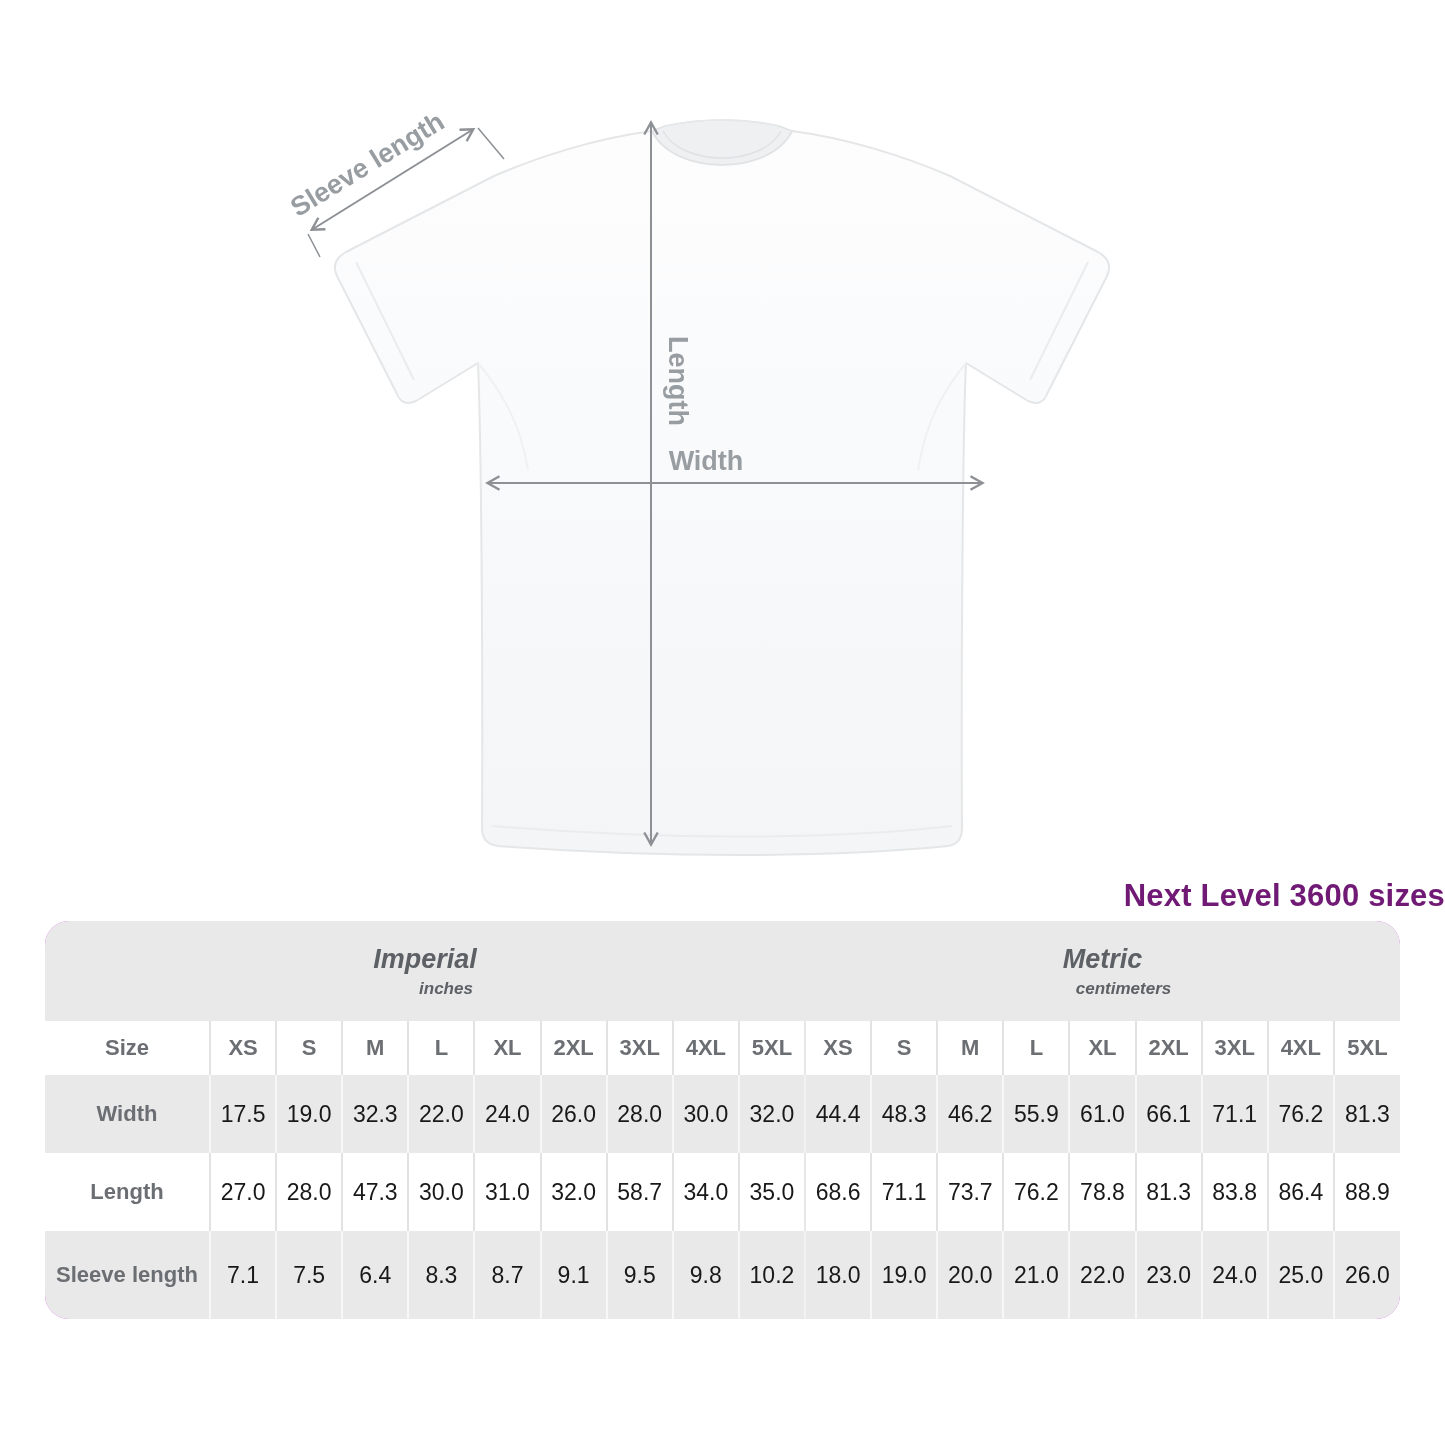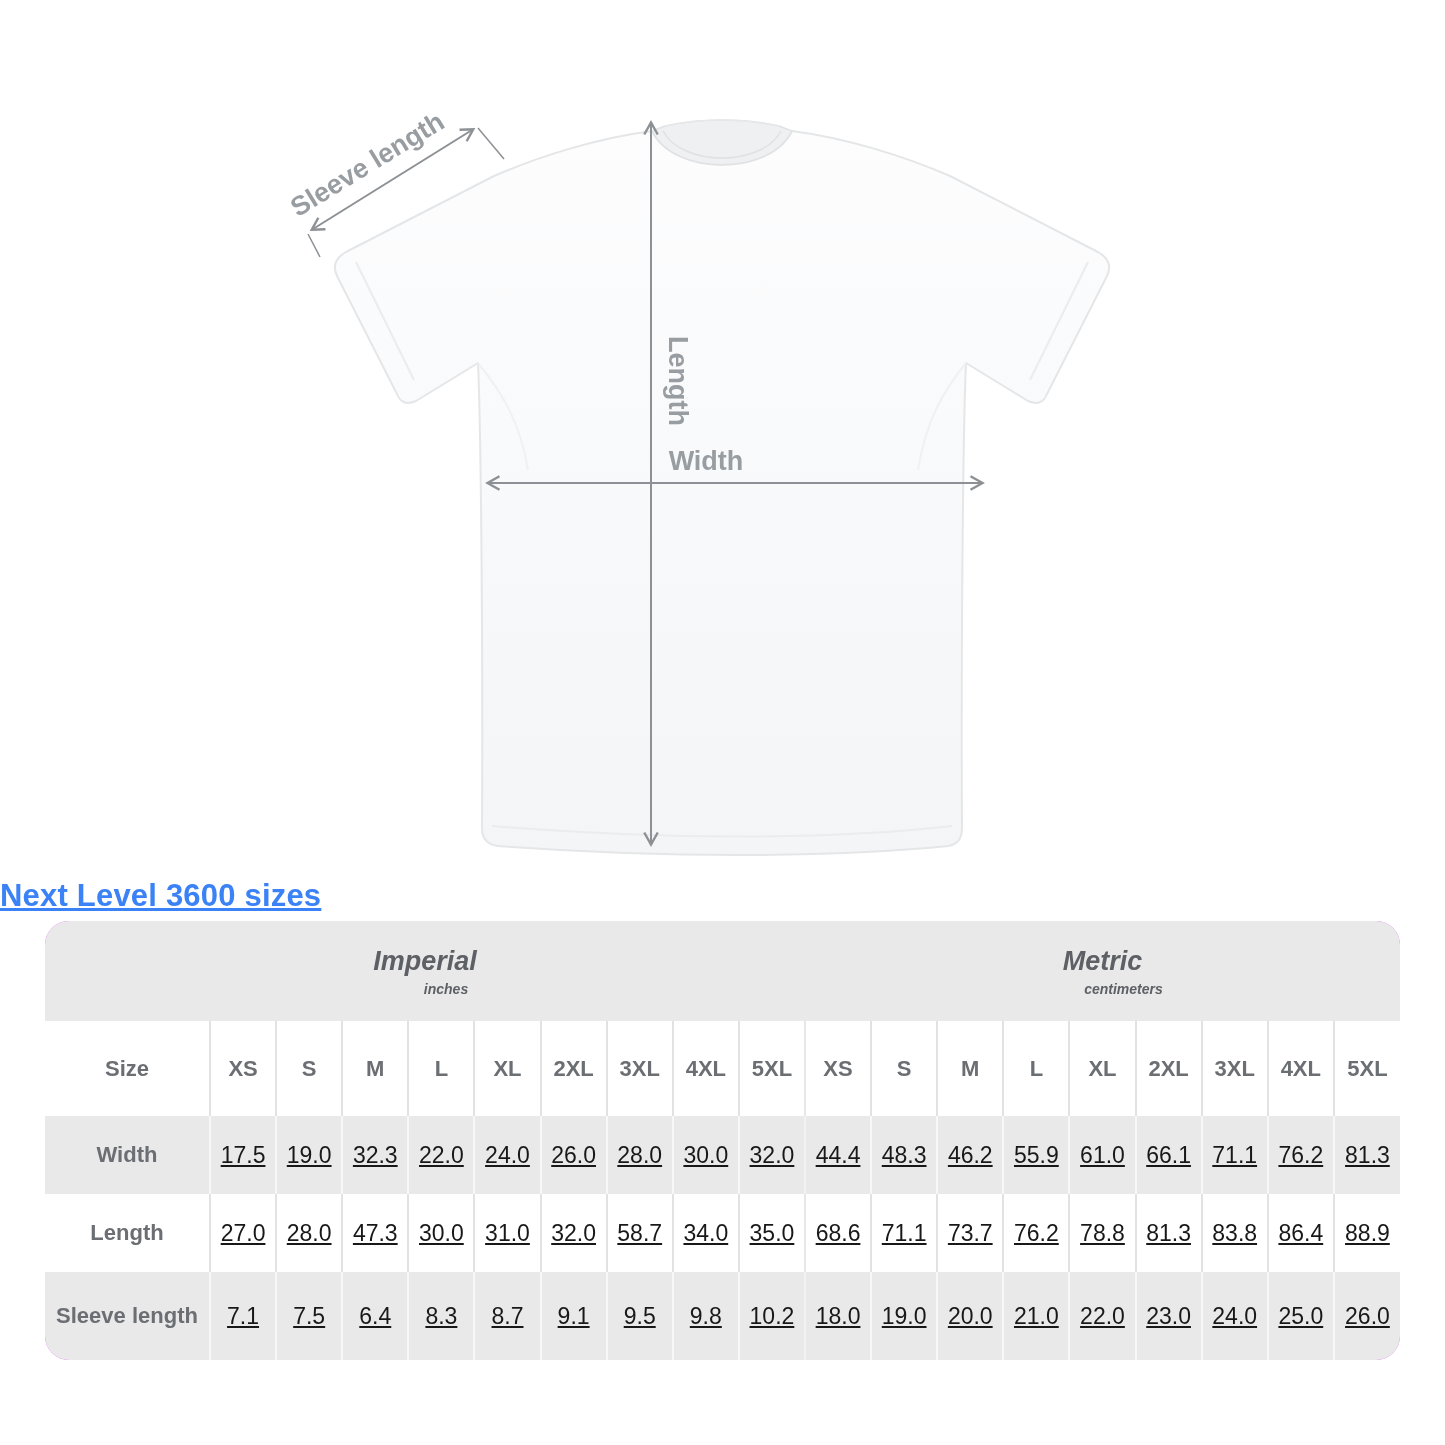--- a/index.html
+++ b/index.html
@@ -17,26 +17,25 @@
     position: relative;
   }
   .shirt-wrap {
     width: 1445px;
     height: 862px;
   }
   .shirt-wrap svg { display: block; }
 
   h1.title {
     margin: 16px 0 7px 0;
-    text-align: left;
+    text-align: right;
     font-size: 31px;
     font-weight: bold;
-    color: #3b82f6;
+    color: #701a75;
     letter-spacing: 0.2px;
-    text-decoration: underline;
   }
   p.subtitle {
     margin: 0 0 28px 0;
     text-align: center;
     font-style: italic;
     font-size: 19.5px;
     color: #555555;
   }
 
   .table-wrap {
@@ -60,58 +59,57 @@
     padding: 0;
   }
   .g-name {
     font-size: 27px;
     font-weight: bold;
     font-style: italic;
     color: #5d6165;
     line-height: 1.25;
   }
   .g-unit {
-    font-size: 14px;
+    font-size: 17px;
     font-style: italic;
     color: #5d6165;
     margin-top: 3px;
     margin-left: 42px;
   }
 
   table.sizes td, table.sizes th.rowlbl {
     text-align: center;
     vertical-align: middle;
     padding: 0;
     border-left: 2px solid #e2e2e2;
   }
   table.sizes tr td:first-child,
   table.sizes tr th:first-child { border-left: none; }
 
-  tr.row-size  { height: 95px; background: #ffffff; }
+  tr.row-size  { height: 54px; background: #ffffff; }
   tr.row-gray  { background: #e9e9e9; }
   tr.row-white { background: #ffffff; }
   tr.row-data  { height: 78px; }
   tr.row-last  { height: 88px; }
 
   tr.row-gray td, tr.row-gray th.rowlbl { border-left-color: rgba(255,255,255,0.65); }
 
   td.group-start { border-left-width: 7px; }
   tr.row-size td.group-start, tr.row-white td.group-start { border-left-color: #e7e7e7; }
   tr.row-gray td.group-start { border-left-color: #f2f2f2; }
 
   .sz, th.rowlbl {
     font-size: 22px;
     font-weight: bold;
     color: #6b6f73;
   }
   .val {
     font-size: 23px;
     font-weight: 400;
     color: #181818;
-    text-decoration: underline;
   }
 </style>
 </head>
 <body>
 
 <div class="page">
 
   <div class="shirt-wrap">
     <svg width="1445" height="862" viewBox="0 0 1445 862" xmlns="http://www.w3.org/2000/svg">
       <defs>

